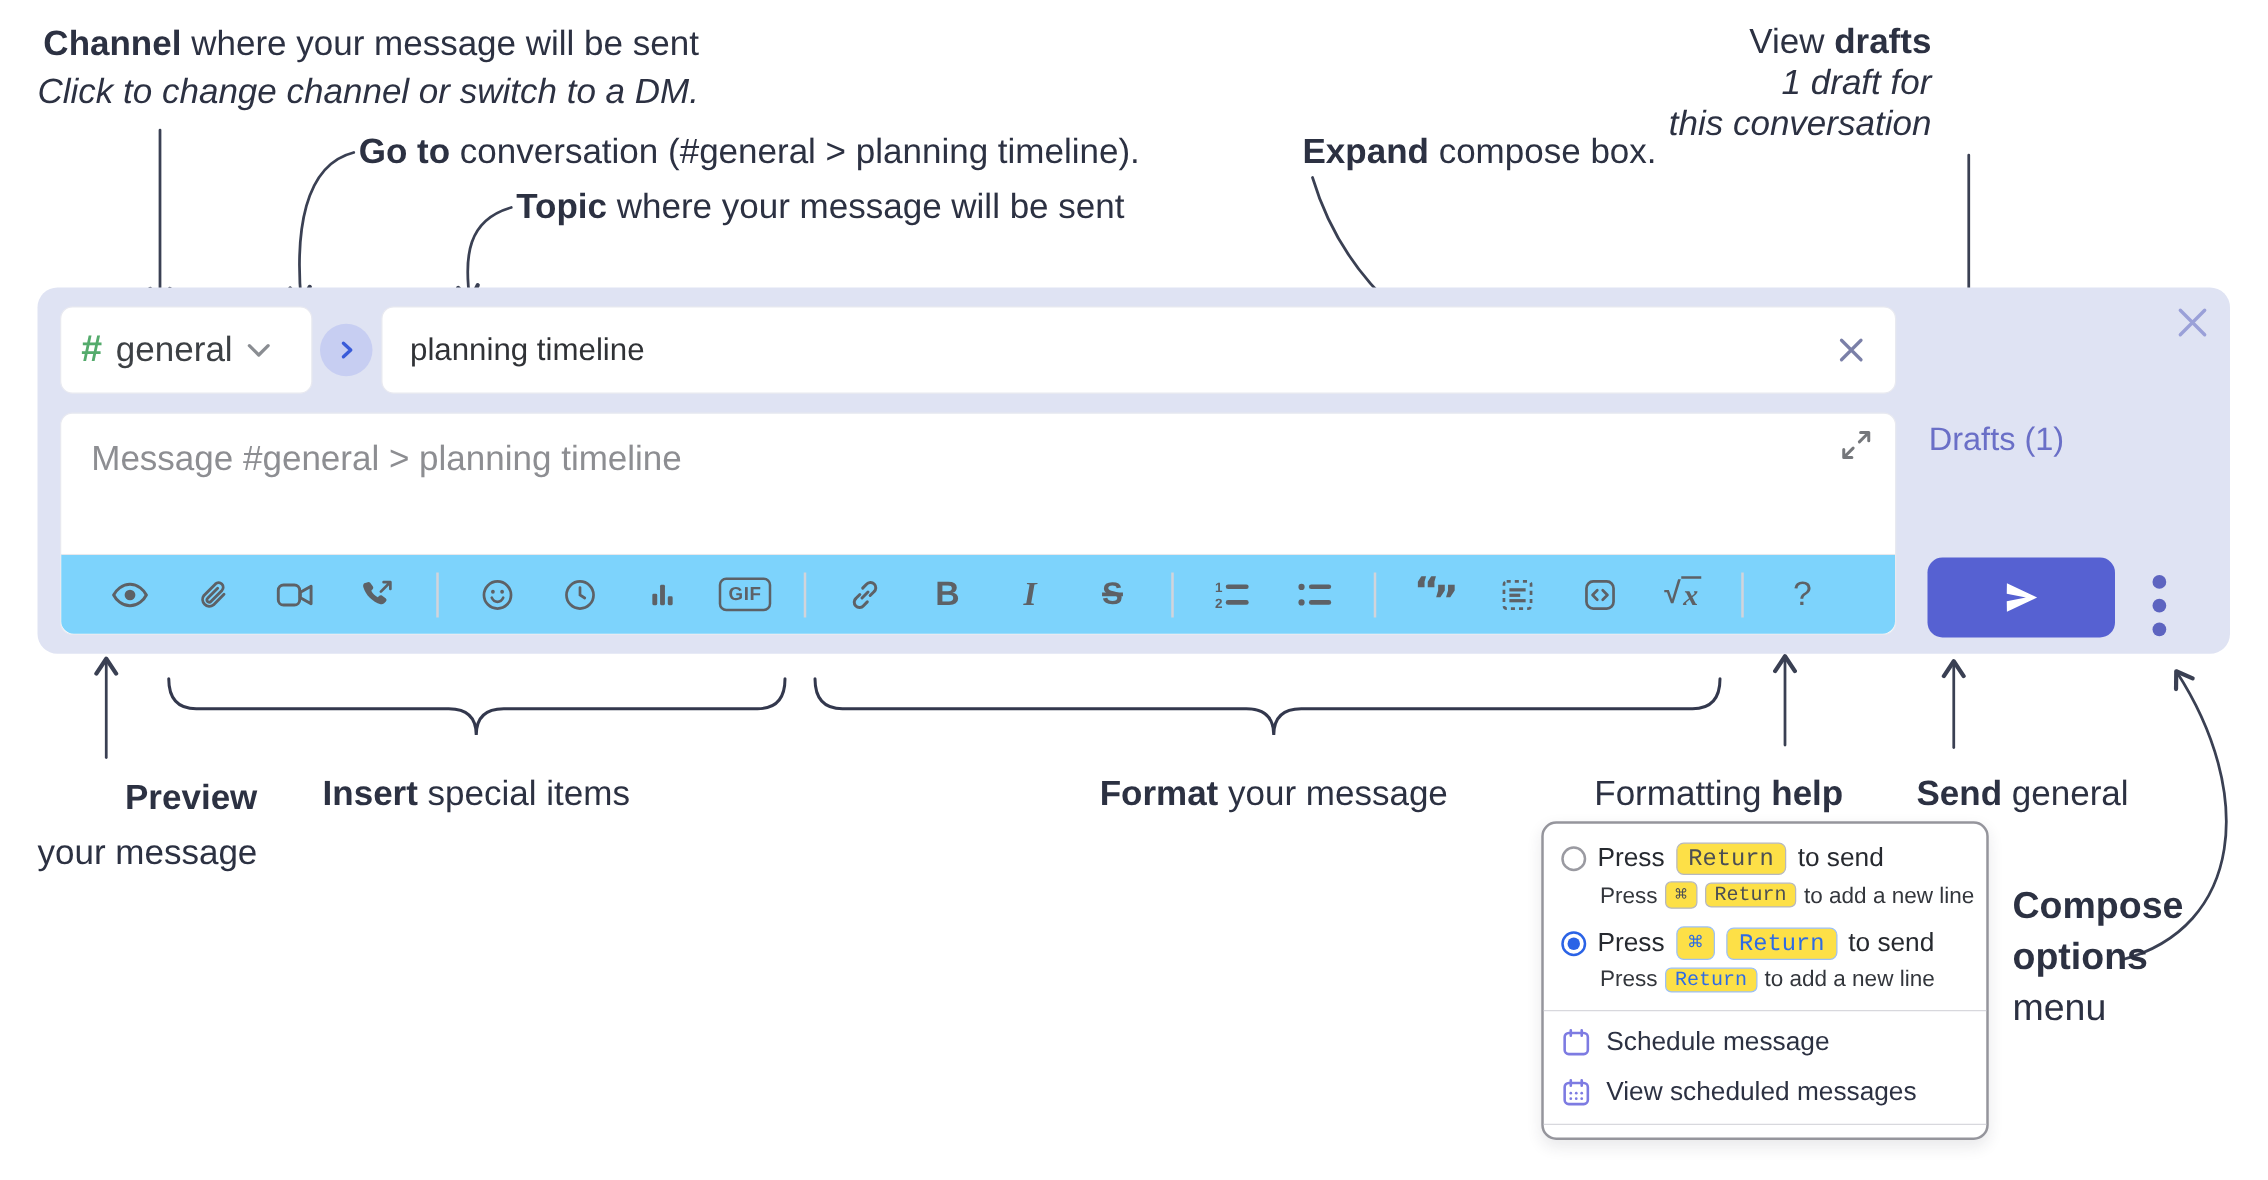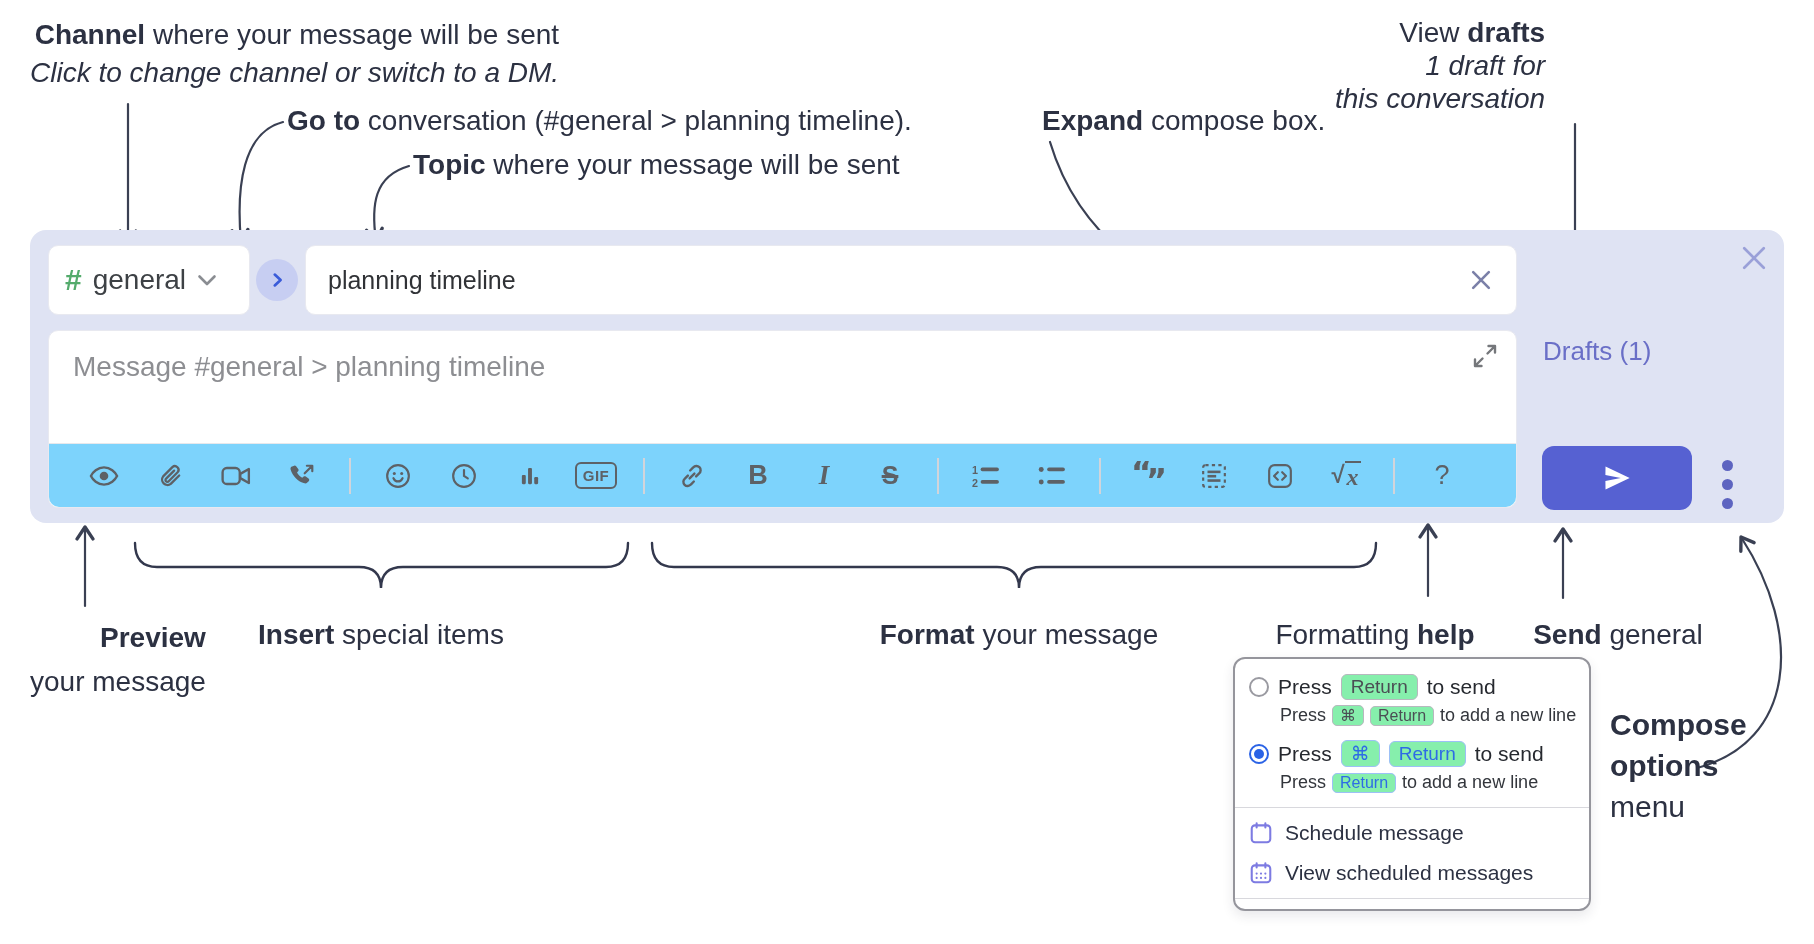--- a/index.html
+++ b/index.html
@@ -57,21 +57,21 @@
   .popup { position:absolute; left:1233px; top:657px; width:358px; background:#fff;
            border:2px solid #95959c; border-radius:12px; box-shadow:0 5px 12px rgba(40,40,60,.10);
            padding:10px 0 5px; color:#26292f; }
   .opt { display:flex; align-items:center; gap:9px; padding:5px 14px 2px; font-size:21px; white-space:nowrap; }
   .sub { display:flex; align-items:center; gap:6px; padding:3px 14px 9px 45px; font-size:18px; color:#33363c; white-space:nowrap; }
   .radio { width:20px; height:20px; border:2px solid #9a9aa1; border-radius:50%; flex:0 0 auto; position:relative; }
   .radio.sel { border-color:var(--radio-selected,#2b63e6); }
   .radio.sel::after { content:""; position:absolute; left:3px; top:3px; width:10px; height:10px;
                       border-radius:50%; background:var(--radio-selected,#2b63e6); }
   .key { display:inline-flex; align-items:center; border:1.5px solid #b7b8be; border-radius:6px;
-         padding:1px 9px; font-size:19px; color:#4b4e54; background:#86efac; }
+         padding:1px 9px; font-size:19px; color:#4b4e54; background:#fde047;font-family:Liberation Mono, monospace; }
   .key.small { font-size:16px; padding:0 7px; border-radius:5px; }
   .key.blue { border-color:#9cc0f6; color:var(--key-blue,#2e6be5); }
   .pdiv { border-top:1.5px solid #d8d8dd; margin:5px 0; }
   .mitem { display:flex; align-items:center; gap:12px; padding:8px 14px; font-size:21px; white-space:nowrap; color:var(--annotation-text,#2c3142); }
   .mitem svg { color:var(--menu-icon-purple,#7d7be2); flex:0 0 auto; }
 
   .compose-menu-label { position:absolute; left:1610px; top:704px; font-size:30px; line-height:41px; }
 </style>
 </head>
 <body>

